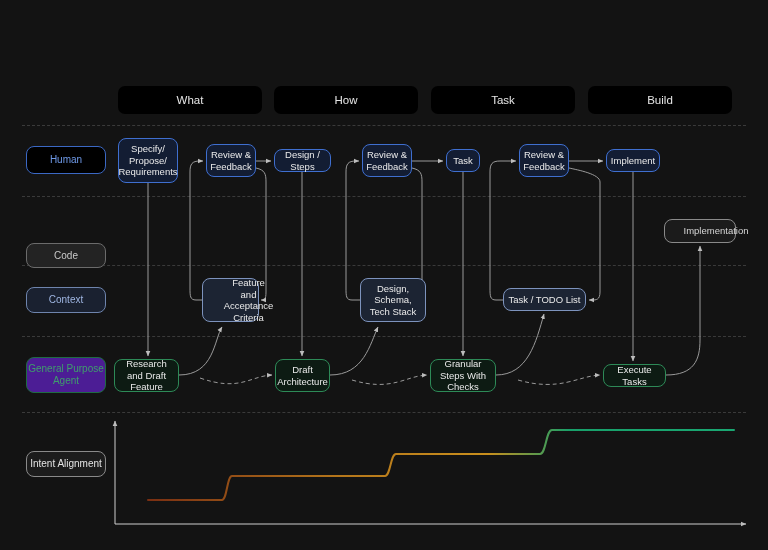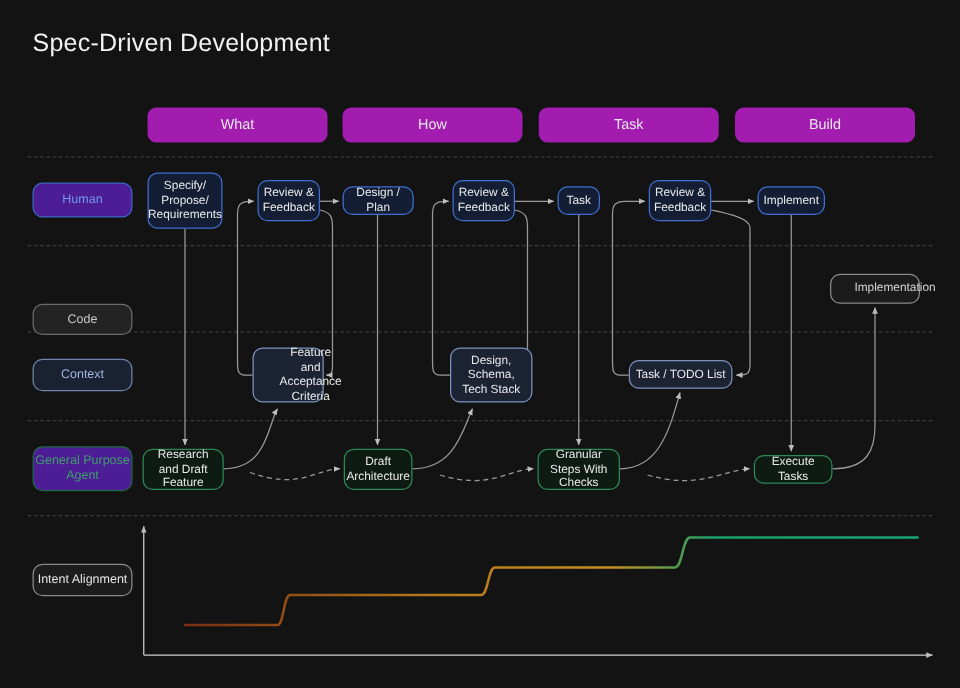--- a/index.html
+++ b/index.html
@@ -14,39 +14,39 @@
 
   
   .title{
     position:absolute;left:26px;top:24px;
     font-size:20px;font-weight:400;letter-spacing:.2px;color:#f2f2f2;
   }
 
   
   .phase{
     position:absolute;top:86px;height:28px;
-    background:#a21caf;border-radius:7px;
+    background:#000000;border-radius:7px;
     display:flex;align-items:center;justify-content:center;
     font-size:11.5px;color:#e6e6e6;
   }
 
   
   .lane-sep{
     position:absolute;left:22px;width:724px;height:0;
     border-top:1px dashed #3a3a3a;
   }
 
   
   .lane-pill{
     position:absolute;left:26px;width:80px;
     border-radius:8px;border:1px solid #555;
     display:flex;align-items:center;justify-content:center;text-align:center;
     font-size:10px;line-height:12px;box-sizing:border-box;
   }
-  .pill-human  {background:#4c1d95;border-color:#3b68c4;color:#6f9ae8;}
+  .pill-human  {background:#000000;border-color:#3b68c4;color:#6f9ae8;}
   .pill-code   {background:#232323;border-color:#6b6b6b;color:#c9c9c9;}
   .pill-context{background:#1a2130;border-color:#6e84ad;color:#9fb6e2;}
   .pill-agent  {background:#4c1d95;border-color:#1f6b43;color:#3f9e6c;}
   .pill-intent {background:#1c1c1c;border-color:#8a8a8a;color:#e3e3e3;}
 
   
   .node{
     position:absolute;box-sizing:border-box;
     border-radius:8px;border:1px solid #666;
     display:flex;align-items:center;justify-content:center;text-align:center;
@@ -60,21 +60,20 @@
 
   
   svg.overlay{position:absolute;left:0;top:0;width:768px;height:550px;z-index:1;}
   svg.overlay.top{z-index:2;}
 </style>
 </head>
 <body>
 
 <div id="root">
 
-  <div class="title">Spec-Driven Development</div>
 
   <div id="phases">
       <div class="phase" style="left: 118px; width: 144px;">What</div>
       <div class="phase" style="left: 274px; width: 144px;">How</div>
       <div class="phase" style="left: 431px; width: 144px;">Task</div>
       <div class="phase" style="left: 588px; width: 144px; text-align: right;">Build</div>
     </div>
 
   <div id="separators">
       <div class="lane-sep" style="top: 125px;"></div>
@@ -125,21 +124,21 @@
         <path d="M569,161 L603,161" fill="none" stroke="#9a9a9a" stroke-width="1" marker-end="url(#arw)"></path>
         <path d="M569,168 C578,170 600,174 600,182 L600,292 C600,300 596,300 592,300 L589,300" fill="none" stroke="#9a9a9a" stroke-width="1" marker-end="url(#arw)"></path>
         <path d="M633,172 L633,361" fill="none" stroke="#9a9a9a" stroke-width="1" marker-end="url(#arw)"></path>
         <path d="M666,375 C694,375 700,360 700,340 L700,246" fill="none" stroke="#9a9a9a" stroke-width="1" marker-end="url(#arw)"></path>
       </g>
   </svg>
 
   <div id="nodes">
       <div class="node n-human" style="left: 118px; top: 138px; width: 60px; height: 45px;">Specify/ Propose/ Requirements</div>
       <div class="node n-human" style="left: 206px; top: 144px; width: 50px; height: 33px;">Review &amp; Feedback</div>
-      <div class="node n-human" style="left: 274px; top: 149px; width: 57px; height: 23px;">Design / Plan</div>
+      <div class="node n-human" style="left: 274px; top: 149px; width: 57px; height: 23px;">Design / Steps</div>
       <div class="node n-human" style="left: 362px; top: 144px; width: 50px; height: 33px;">Review &amp; Feedback</div>
       <div class="node n-human" style="left: 446px; top: 149px; width: 34px; height: 23px;">Task</div>
       <div class="node n-human" style="left: 519px; top: 144px; width: 50px; height: 33px;">Review &amp; Feedback</div>
       <div class="node n-human" style="left: 606px; top: 149px; width: 54px; height: 23px;">Implement</div>
       <div class="node n-code" style="left: 664px; top: 219px; width: 72px; height: 24px;">Implementation</div>
       <div class="node n-context" style="left: 202px; top: 278px; width: 57px; height: 44px; padding-left: 40px;">Feature and Acceptance Criteria</div>
       <div class="node n-context" style="left: 360px; top: 278px; width: 66px; height: 44px;">Design, Schema, Tech Stack</div>
       <div class="node n-context" style="left: 503px; top: 288px; width: 83px; height: 23px;">Task / TODO List</div>
       <div class="node n-agent" style="left: 114px; top: 359px; width: 65px; height: 33px;">Research and Draft Feature</div>
       <div class="node n-agent" style="left: 275px; top: 359px; width: 55px; height: 33px;">Draft Architecture</div>

